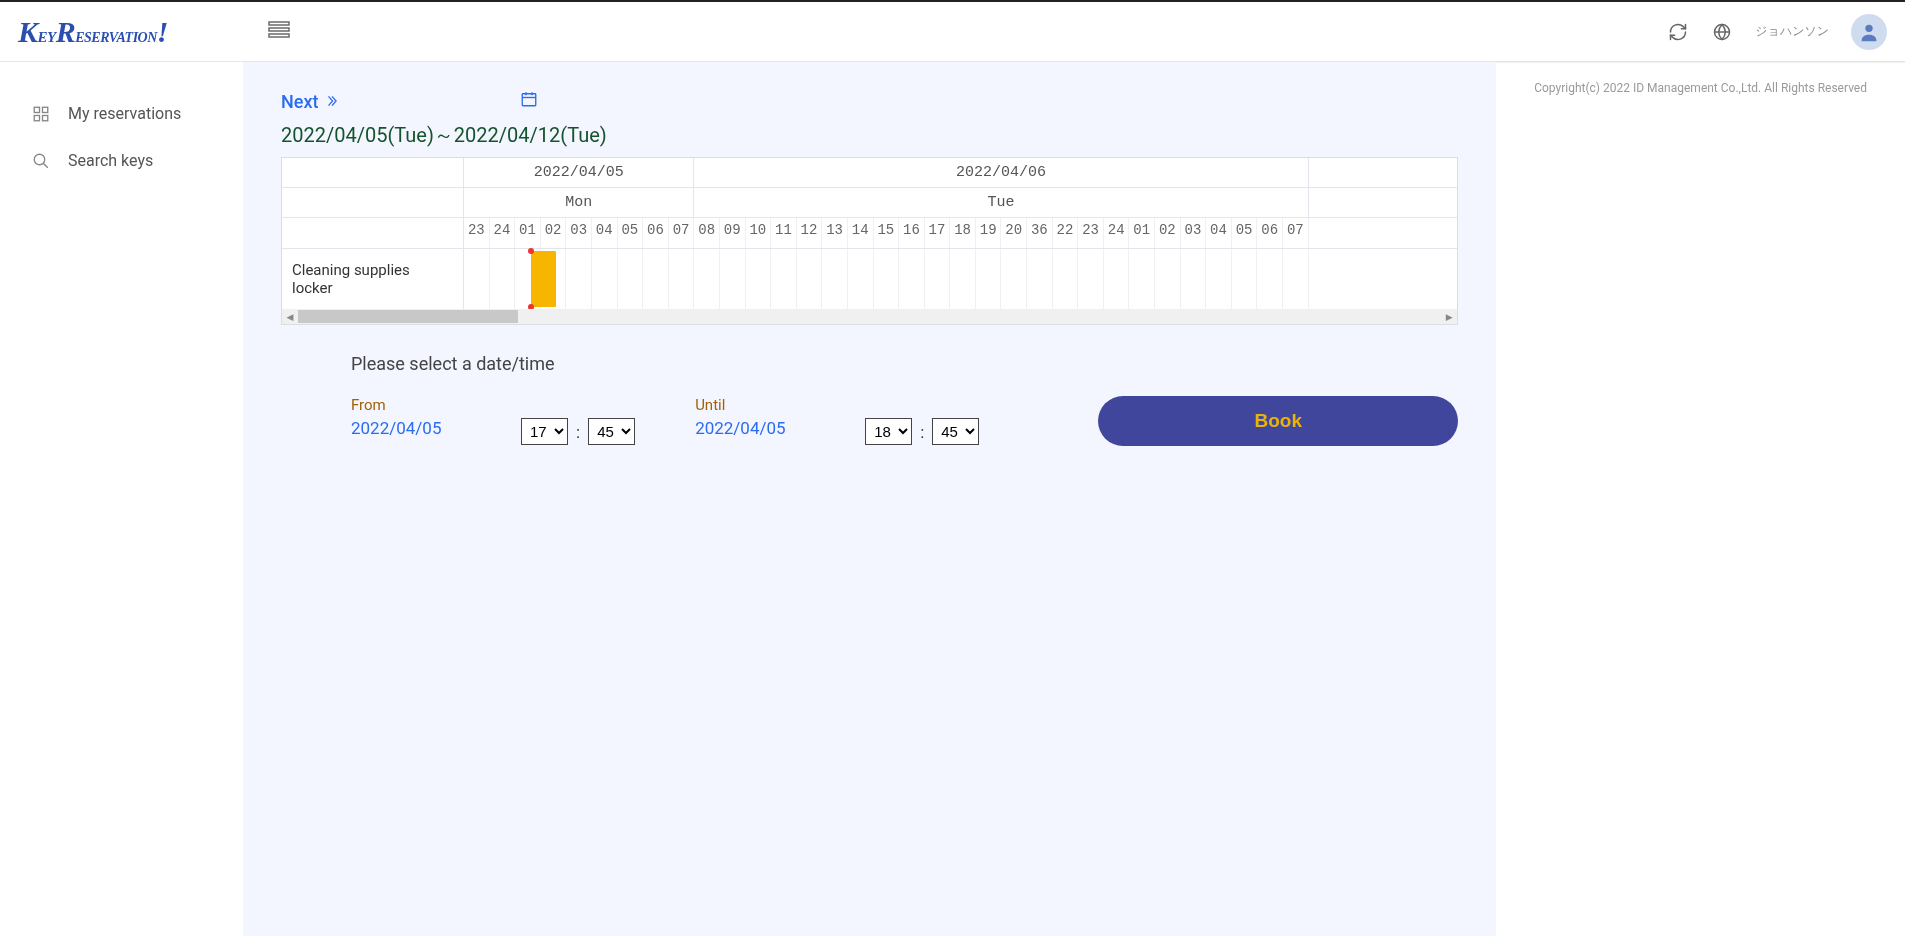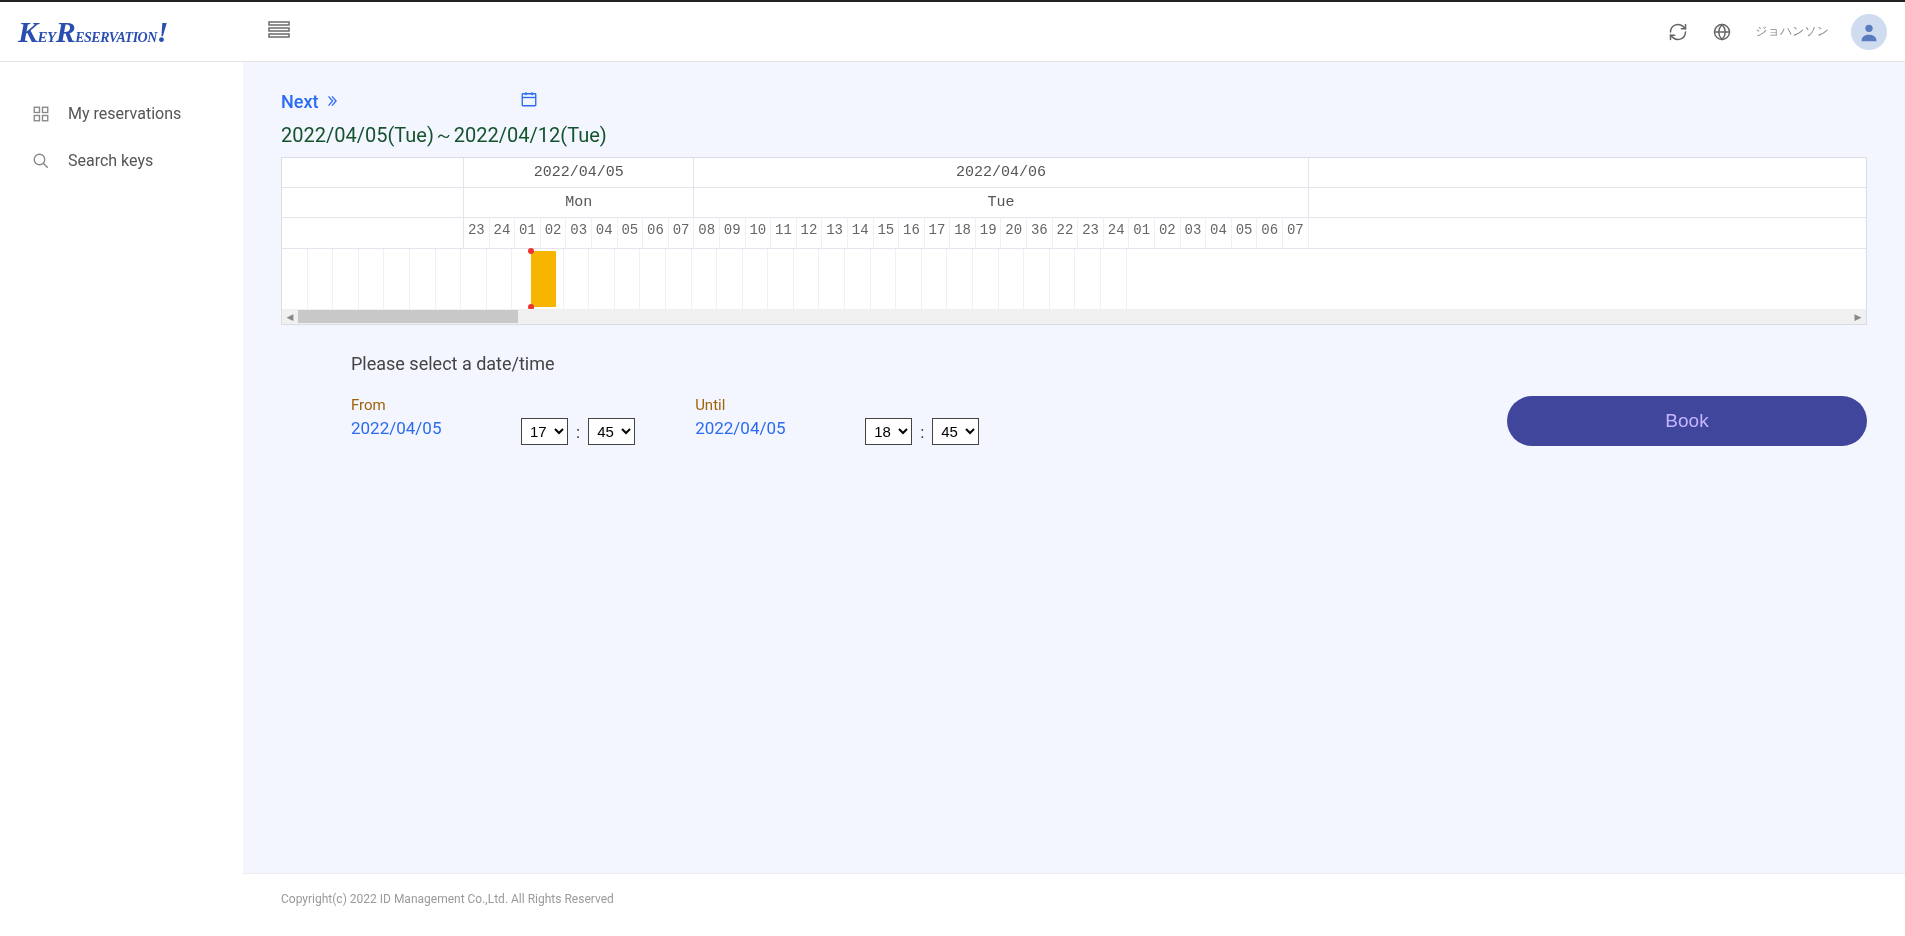--- a/index.html
+++ b/index.html
@@ -85,21 +85,21 @@
       padding: 14px 32px;
       color: #555;
       font-size: 16px;
       cursor: pointer;
     }
     .nav-item svg { color: #888; }
     .main {
       flex: 1;
       background: #f4f6ff;
       display: flex;
-      flex-direction: column;
+      flex-direction: row;
       min-width: 0;
     }
     .content {
       padding: 28px 38px 0 38px;
       flex: 1;
       min-height: 0;
       overflow: auto;
     }
     .toolbar-row {
       display: flex;
@@ -265,23 +265,24 @@
       background: #fff;
     }
     .colon { font-size: 17px; }
     .book-btn {
       margin-left: auto;
       width: 360px;
       height: 50px;
       border: none;
       border-radius: 25px;
       background: #40469c;
-      color: #c4b5fd;
+      color: #eab308;
       font-size: 19px;
       cursor: pointer;
+      font-weight: bold;
     }
     .footer {
       background: #fff;
       border-top: 1px solid #eee;
       padding: 18px 38px 30px 38px;
       font-size: 12px;
       color: #9a9a9a;
     }
   </style>
 </head>
@@ -417,20 +418,21 @@
               <div class="hour-cell">01</div>
               <div class="hour-cell">02</div>
               <div class="hour-cell">03</div>
               <div class="hour-cell">04</div>
               <div class="hour-cell">05</div>
               <div class="hour-cell">06</div>
               <div class="hour-cell">07</div>
             </div>
           <div id="data-rows">
               <div class="data-row">
+                <div class="row-label">Cleaning supplies locker</div>
                 <div class="slot"></div>
                 <div class="slot"></div>
                 <div class="slot"></div>
                 <div class="slot"></div>
                 <div class="slot"></div>
                 <div class="slot"></div>
                 <div class="slot"></div>
                 <div class="slot"></div>
                 <div class="slot"></div>
                 <div class="slot"></div>

